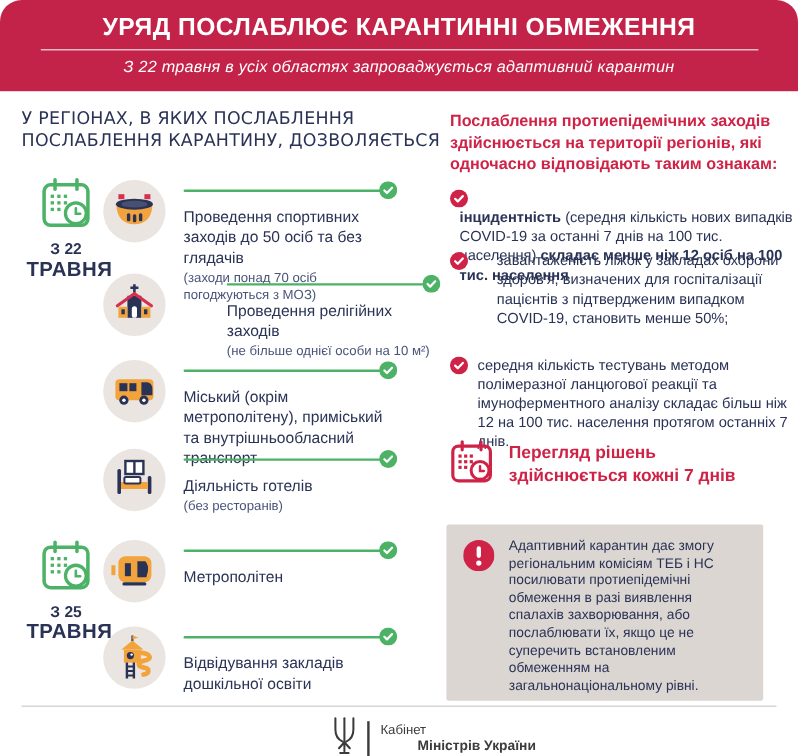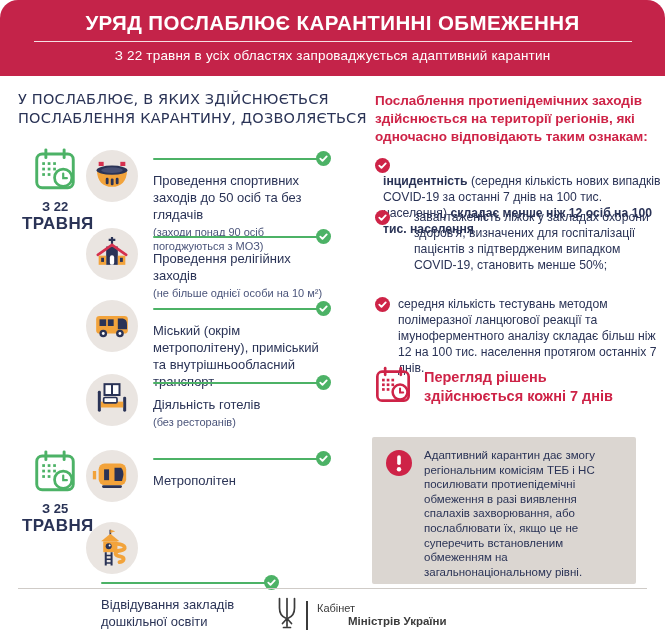--- a/index.html
+++ b/index.html
@@ -10,21 +10,21 @@
   *{margin:0;padding:0;box-sizing:border-box;}
   html,body{background:#fff;}
   .page{
     position:relative;width:665px;height:630px;background:#fff;overflow:hidden;
     font-family:"Liberation Sans",sans-serif;color:var(--navy);border-radius:18px;
   }
   
   .header{position:absolute;left:0;top:0;width:665px;height:76px;background:var(--red);text-align:center;}
   .header .h-title{margin-top:11px;color:#fff;font-weight:bold;font-size:20.5px;letter-spacing:.4px;}
   .header .h-rule{width:598px;height:1px;background:rgba(255,255,255,.85);margin:6px auto 6px;}
-  .header .h-sub{color:#fff;font-size:13.5px;letter-spacing:.2px;}
+  .header .h-sub{color:#fff;font-size:13.5px;letter-spacing:.2px;font-style:italic;}
   
   .left-title{position:absolute;left:18px;top:90px;width:350px;font-size:14.5px;line-height:19px;letter-spacing:.2px;color:var(--navy);font-family:"DejaVu Sans","Liberation Sans",sans-serif;}
   .date-badge{position:absolute;left:22px;width:66px;text-align:center;}
   .date-badge .d1{font-weight:bold;font-size:13px;margin-top:3px;}
   .date-badge .d2{font-weight:bold;font-size:17px;letter-spacing:.4px;}
   .item{position:absolute;left:86px;display:flex;align-items:flex-start;}
   .item .circle{width:52px;height:52px;border-radius:50%;background:var(--circle-bg);flex:0 0 52px;display:flex;align-items:center;justify-content:center;}
   .item .content{margin-left:15px;width:178px;padding-top:1px;}
   .line-row{display:flex;align-items:center;height:15px;}
   .line-row .gline{flex:1;height:2px;background:var(--green);border-radius:1px;margin-right:-2px;}
@@ -52,21 +52,21 @@
 
 <div class="page">
 
   <div class="header">
     <div class="h-title">УРЯД ПОСЛАБЛЮЄ КАРАНТИННІ ОБМЕЖЕННЯ</div>
     <div class="h-rule"></div>
     <div class="h-sub">З 22 травня в усіх областях запроваджується адаптивний карантин</div>
   </div>
 
   <div class="left-title">
-    <div>У ПОСЛАБЛЮЄ, В ЯКИХ ЗДІЙСНЮЄТЬСЯ</div>
+    <div>У РЕГІОНАХ, В ЯКИХ ПОСЛАБЛЕННЯ</div>
     <div>ПОСЛАБЛЕННЯ КАРАНТИНУ, ДОЗВОЛЯЄТЬСЯ</div>
   </div>
 
   <div class="date-badge" style="top:147px;">
     <span>
       <svg width="42" height="45" viewBox="0 0 46 48" fill="none">
         <rect x="3" y="7" width="40" height="37" rx="6" stroke="#4CB266" stroke-width="3.2"></rect>
         <line x1="13" y1="2.5" x2="13" y2="11" stroke="#4CB266" stroke-width="3.2" stroke-linecap="round"></line>
         <line x1="33" y1="2.5" x2="33" y2="11" stroke="#4CB266" stroke-width="3.2" stroke-linecap="round"></line>
         <g fill="#4CB266">
@@ -126,25 +126,25 @@
     </div>
     <div class="content">
       <div class="line-row">
         <div class="gline"></div>
         <svg width="15" height="15" viewBox="0 0 16 16">
             <circle cx="8" cy="8" r="8" fill="#4CB266"></circle>
             <path d="M4.6 8.2l2.3 2.3 4.5-4.7" stroke="#fff" stroke-width="2" fill="none" stroke-linecap="round" stroke-linejoin="round"></path>
           </svg>
       </div>
       <div class="txt">Проведення спортивних заходів до 50 осіб та без глядачів</div>
-      <div class="note">(заходи понад 90 осіб погоджуються з МОЗ)</div>
-    </div>
-  </div>
-
-  <div class="item" style="top:228px;">
+      <div class="note">(заходи понад 70 осіб погоджуються з МОЗ)</div>
+    </div>
+  </div>
+
+  <div class="item" style="top:228px;gap:36px;">
     <div class="circle">
       <svg width="40" height="40" viewBox="0 0 48 48">
         <line x1="24" y1="3.5" x2="24" y2="12" stroke="#2A3356" stroke-width="2.6"></line>
         <line x1="20" y1="7" x2="28" y2="7" stroke="#2A3356" stroke-width="2.6"></line>
         <rect x="17" y="15" width="14" height="22" fill="#2A3356"></rect>
         <path d="M7 25 L24 13 L41 25" stroke="#D5304E" stroke-width="3.2" fill="none" stroke-linecap="round"></path>
         <rect x="8" y="26" width="9" height="11" fill="#F2A33B"></rect>
         <rect x="31" y="26" width="9" height="11" fill="#F2A33B"></rect>
         <rect x="11" y="28.5" width="3.4" height="5" fill="#2A3356"></rect>
         <rect x="33.6" y="28.5" width="3.4" height="5" fill="#2A3356"></rect>
@@ -228,21 +228,21 @@
         <div class="gline"></div>
         <svg width="15" height="15" viewBox="0 0 16 16">
             <circle cx="8" cy="8" r="8" fill="#4CB266"></circle>
             <path d="M4.6 8.2l2.3 2.3 4.5-4.7" stroke="#fff" stroke-width="2" fill="none" stroke-linecap="round" stroke-linejoin="round"></path>
           </svg>
       </div>
       <div class="txt">Метрополітен</div>
     </div>
   </div>
 
-  <div class="item" style="top:522px;flex-direction:column;">
+  <div class="item" style="top:522px;">
     <div class="circle">
       <svg width="40" height="40" viewBox="0 0 48 48">
         <line x1="22" y1="2" x2="22" y2="8" stroke="#2A3356" stroke-width="2"></line>
         <path d="M22 2 L28 4 L22 6 Z" fill="#F2A33B"></path>
         <path d="M11 16 L22 7 L33 16 Z" fill="#F2A33B"></path>
         <rect x="13.5" y="16" width="17" height="13" fill="#F2A33B"></rect>
         <circle cx="20" cy="22" r="3.6" fill="#2A3356"></circle>
           <circle cx="21.2" cy="21" r="1.2" fill="#fff"></circle>
         <path d="M30 19 C41 20 42 26 34 27 C26.5 28 26.5 33 33.5 34 C40 35 39 40 33 41" stroke="#F2A33B" stroke-width="4.6" fill="none" stroke-linecap="round"></path>
         <line x1="16.5" y1="29" x2="16.5" y2="45" stroke="#2A3356" stroke-width="2.4"></line>

